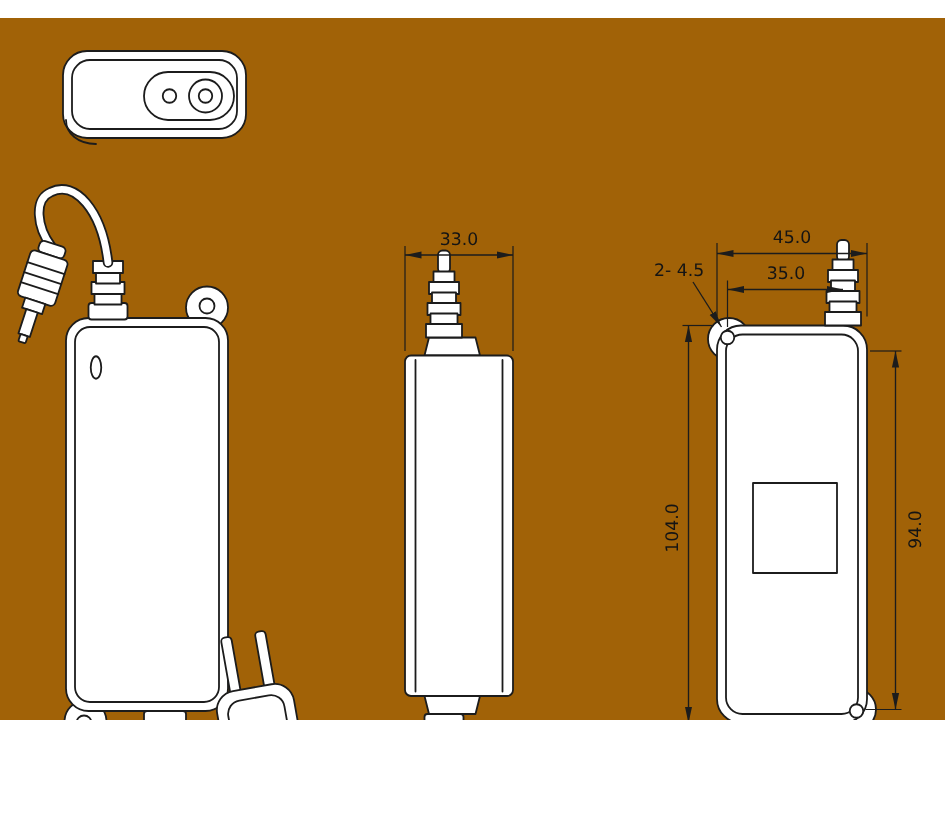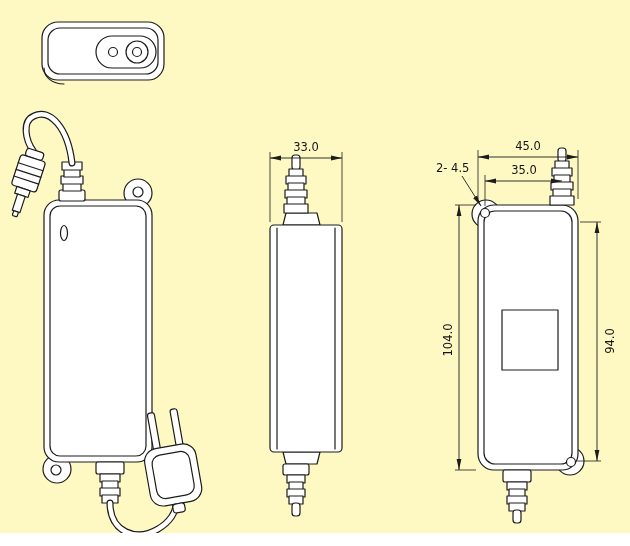--- a/index.html
+++ b/index.html
@@ -1,17 +1,17 @@
 <!DOCTYPE html>
 <html><head>
 <meta charset="utf-8">
 <style>
   html,body{margin:0;padding:0;background:#ffffff;}
-  .stage{position:relative;width:630px;height:533px;background:#fef9c3;overflow:hidden;
-         font-family:"DejaVu Sans",sans-serif;}
+  .stage{position:relative;width:630px;height:468px;background:#a16207;overflow:hidden;
+         font-family:"DejaVu Sans",sans-serif;margin-top:12px;}
   svg{display:block;}
   .ln{fill:none;stroke:#1c1c1c;stroke-width:1.2;stroke-linecap:round;stroke-linejoin:round;}
   .fw{fill:#ffffff;stroke:#1c1c1c;stroke-width:1.2;stroke-linejoin:round;}
   .dimln{fill:none;stroke:#1c1c1c;stroke-width:0.9;}
   .ext{fill:none;stroke:#1c1c1c;stroke-width:0.8;}
   .cord-o{fill:none;stroke:#1c1c1c;stroke-width:7;stroke-linecap:round;}
   .cord-i{fill:none;stroke:#ffffff;stroke-width:4.6;stroke-linecap:round;}
   .dimtext{font:11.5px "DejaVu Sans",sans-serif;fill:#141414;}
 </style>
 </head>

